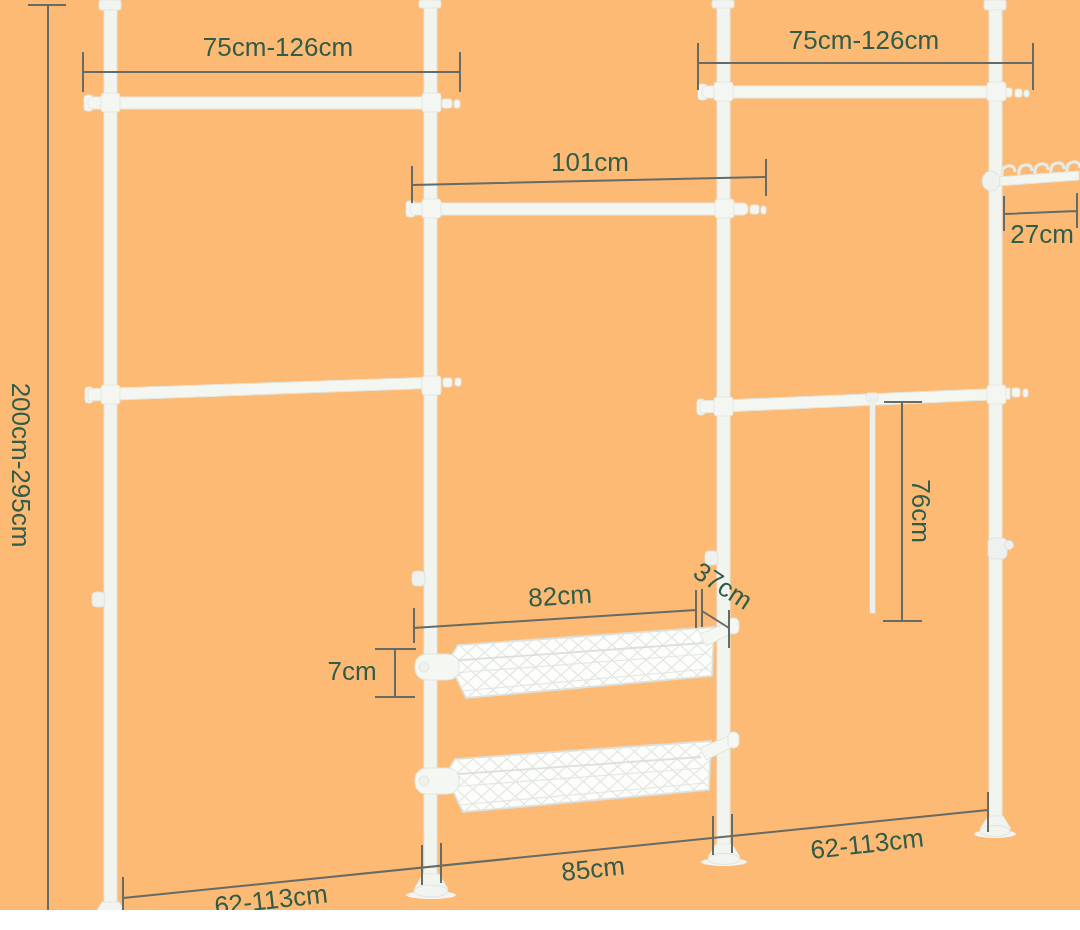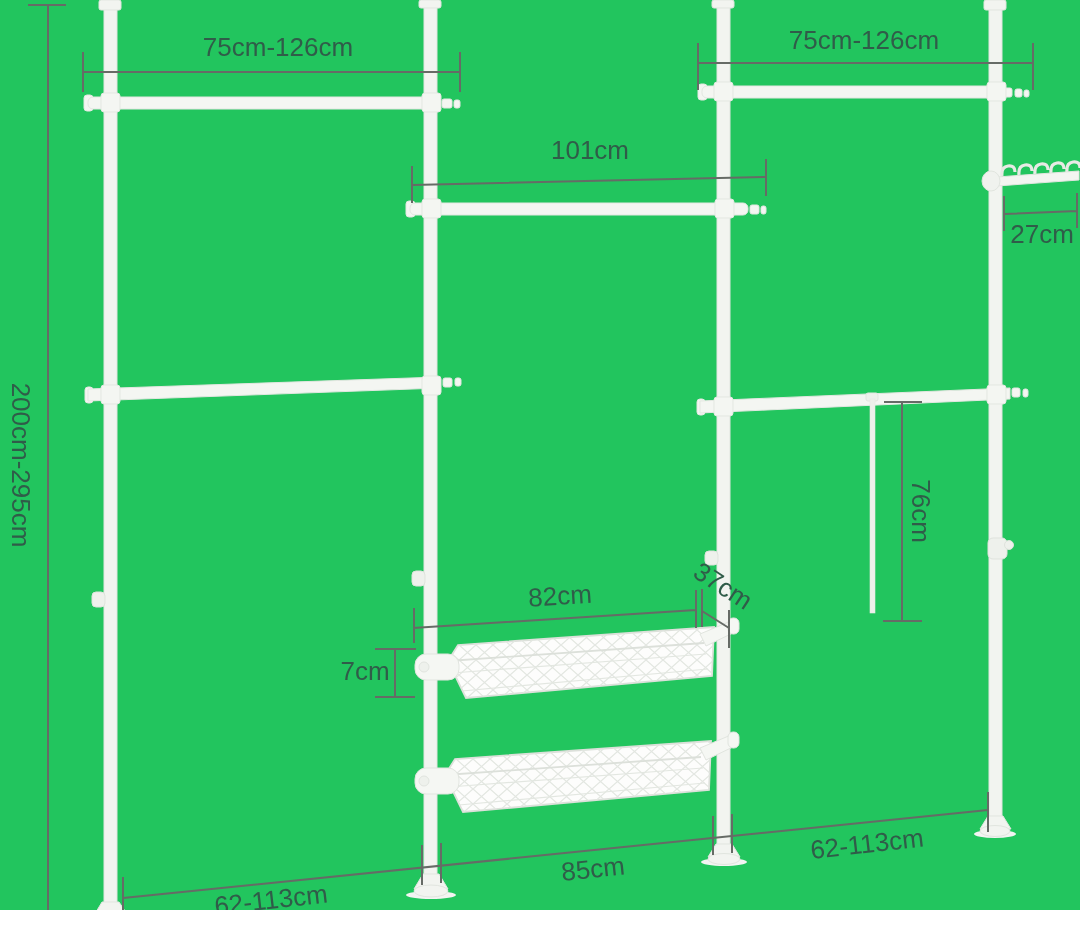--- a/index.html
+++ b/index.html
@@ -1,35 +1,35 @@
 <!DOCTYPE html>
 <html><head>
 <meta charset="utf-8">
 <style>
   html,body{margin:0;padding:0;background:#ffffff;}
   #stage{
     position:relative;width:1080px;height:910px;overflow:hidden;
-    background:#22c55e;font-family:"Liberation Sans",sans-serif;
+    background:#fdba74;font-family:"Liberation Sans",sans-serif;
   }
   #stage svg{position:absolute;left:0;top:0;}
   .dim-label{
     position:absolute;color:#305c49;font-size:26px;line-height:1.1;
     white-space:nowrap;transform:translate(-50%,-50%);
     font-family:"Liberation Sans",sans-serif;
   }
   
   .lbl-topleft   {left:278px; top:47px;}
   .lbl-topright  {left:864px; top:40px;}
-  .lbl-middle    {left:590px; top:150px;}
+  .lbl-middle    {left:590px; top:162px;}
   .lbl-hook      {left:1042px;top:234px;}
   .lbl-height    {left:21px;  top:465px; transform:translate(-50%,-50%) rotate(90deg);}
   .lbl-hang76    {left:921px; top:511px; transform:translate(-50%,-50%) rotate(90deg);}
   .lbl-basket82  {left:560px; top:596px; transform:translate(-50%,-50%) rotate(-3.5deg);}
   .lbl-basket37  {left:723px; top:586px; transform:translate(-50%,-50%) rotate(33deg);}
-  .lbl-basket7   {left:365px; top:671px;}
+  .lbl-basket7   {left:352px; top:671px;}
   .lbl-bottom85  {left:593px; top:869px; transform:translate(-50%,-50%) rotate(-6deg);}
   .lbl-botleft   {left:271px; top:900px; transform:translate(-50%,-50%) rotate(-6.5deg);}
   .lbl-botright  {left:867px; top:844px; transform:translate(-50%,-50%) rotate(-6.5deg);}
 </style>
 </head>
 <body>
 
 <div id="stage">
 
   <svg width="1080" height="930" viewBox="0 0 1080 930">

